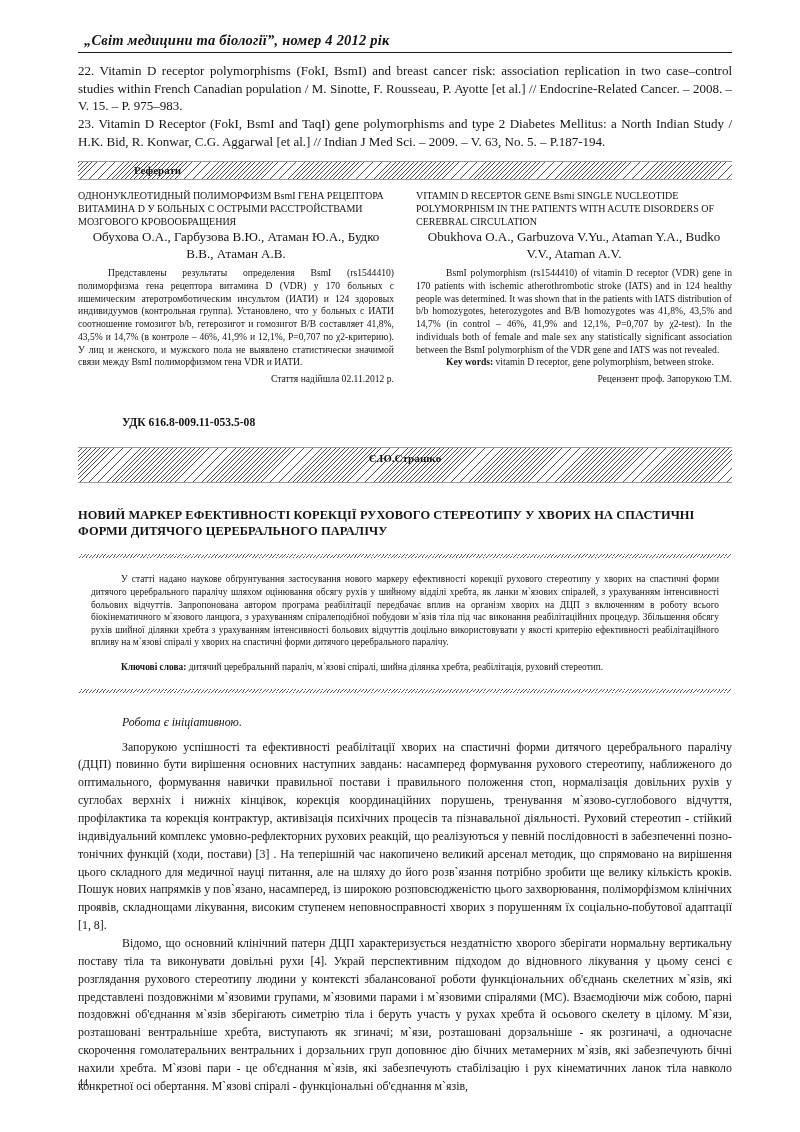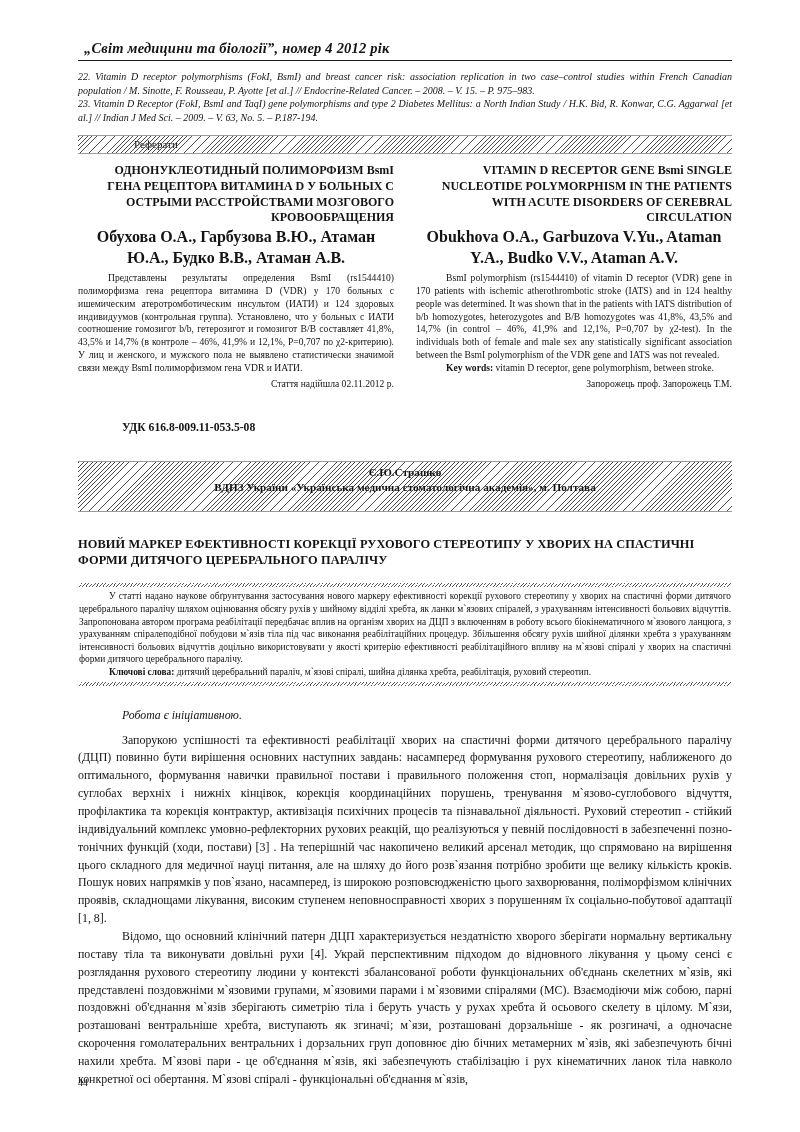--- a/index.html
+++ b/index.html
@@ -21,41 +21,40 @@
   }
   .content {
     position: absolute;
     left: 78px;
     top: 0;
     width: 654px;
   }
 
   
   .runhead {
-    padding-top: 40px;
+    padding-top: 32px;
     font-family: "Liberation Serif", "DejaVu Serif", serif;
     font-weight: bold;
     font-style: italic;
     font-size: 14.5px;
     letter-spacing: 0.2px;
     padding-left: 6px;
   }
   .runhead-rule {
     border-bottom: 1.3px solid #1a1a1a;
     margin-top: 3px;
     width: 100%;
   }
 
   
   .refs {
     margin-top: 9px;
-    font-size: 10px;
+    font-size: 13px;
     line-height: 1.36;
     text-align: justify;
-    font-style: italic;
   }
   .refs p { margin: 0; }
 
   
   .band {
     position: relative;
     background-color: #ffffff;
     background-image:
       repeating-linear-gradient(
         -45deg,
@@ -67,27 +66,27 @@
   }
   .band-refs {
     margin-top: 11px;
     height: 17px;
     line-height: 17px;
   }
   .band-refs .band-label {
     position: absolute;
     left: 56px;
     top: 0;
-    font-weight: normal;
+    font-weight: bold;
     font-size: 11px;
     color: #101010;
     text-shadow: 0 0 1px rgba(255,255,255,0.9);
   }
   .band-author {
-    margin-top: 27px;
+    margin-top: 18px;
     padding: 3px 0 16px 0;
     text-align: center;
   }
   .band-author .ln {
     font-weight: bold;
     font-size: 11.2px;
     line-height: 1.32;
     color: #101010;
     text-shadow: 0 0 1px rgba(255,255,255,0.85);
   }
@@ -97,30 +96,30 @@
     display: flex;
     gap: 22px;
     margin-top: 9px;
   }
   .abs-col {
     width: 316px;
     font-size: 9.6px;
     line-height: 1.33;
   }
   .abs-title {
-    text-align: right;
-    font-weight: bold;
-    font-size: 12px;
+    text-align: left;
+    font-weight: normal;
+    font-size: 10px;
     line-height: 1.3;
     margin: 0 0 1px 0;
   }
   .abs-authors {
     text-align: center;
-    font-weight: bold;
-    font-size: 16px;
+    font-weight: normal;
+    font-size: 13px;
     line-height: 1.3;
     margin: 0;
   }
   .abs-body {
     margin: 4px 0 0 0;
     text-align: justify;
     text-indent: 30px;
   }
   .abs-kw {
     margin: 0;
@@ -172,21 +171,21 @@
         rgba(255,255,255,0) 0.7px, rgba(255,255,255,0) 2.6px
       );
     opacity: 0.85;
   }
   .sum-inner {
     font-size: 9.4px;
     line-height: 1.34;
     text-align: justify;
     padding: 3px 0 3px 0;
   }
-  .sum-inner p { margin: 0; text-indent: 30px; }
+  .sum-inner p { margin: 12px; text-indent: 30px; }
   .sum-kw { text-indent: 30px; }
 
   
   .note {
     margin-top: 17px;
     font-style: italic;
     font-size: 11.8px;
     text-indent: 44px;
   }
   .body-text {
@@ -233,30 +232,29 @@
         <div class="abs-authors">Обухова О.А., Гарбузова В.Ю., Атаман Ю.А., Будко В.В., Атаман А.В.</div>
         <p class="abs-body">Представлены результаты определения BsmI (rs1544410) полиморфизма гена рецептора витамина D (VDR) у 170 больных с ишемическим атеротромботическим инсультом (ИАТИ) и 124 здоровых индивидуумов (контрольная группа). Установлено, что у больных с ИАТИ соотношение гомозигот b/b, гетерозигот и гомозигот B/B составляет 41,8%, 43,5% и 14,7% (в контроле – 46%, 41,9% и 12,1%, Р=0,707 по χ2-критерию). У лиц и женского, и мужского пола не выявлено статистически значимой связи между BsmI полиморфизмом гена VDR и ИАТИ.</p>
         <p class="abs-foot">Стаття надійшла 02.11.2012 р.</p>
       </div>
 
       <div class="abs-col">
         <div class="abs-title">VITAMIN D RECEPTOR GENE Bsmi SINGLE NUCLEOTIDE POLYMORPHISM IN THE PATIENTS WITH ACUTE DISORDERS OF CEREBRAL CIRCULATION</div>
         <div class="abs-authors">Obukhova O.A., Garbuzova V.Yu., Ataman Y.A., Budko V.V., Ataman A.V.</div>
         <p class="abs-body">BsmI polymorphism (rs1544410) of vitamin D receptor (VDR) gene in 170 patients with ischemic atherothrombotic stroke (IATS) and in 124 healthy people was determined. It was shown that in the patients with IATS distribution of b/b homozygotes, heterozygotes and B/B homozygotes was 41,8%, 43,5% and 14,7% (in control – 46%, 41,9% and 12,1%, P=0,707 by χ2-test). In the individuals both of female and male sex any statistically significant association between the BsmI polymorphism of the VDR gene and IATS was not revealed.</p>
         <p class="abs-kw"><b>Key words:</b><span> vitamin D receptor, gene polymorphism, between stroke.</span></p>
-        <p class="abs-foot">Запорожець проф. Запорожець Т.М.</p>
+        <p class="abs-foot">Рецензент проф. Запорукою Т.М.</p>
       </div>
 
     </div>
 
     <div class="udc">УДК 616.8-009.11-053.5-08</div>
 
     <div class="band band-author">
       <div class="ln">Є.Ю.Страшко</div>
-      <div class="ln">ВДНЗ України «Українська медична стоматологічна академія», м. Полтава</div>
     </div>
 
     <div class="art-title">НОВИЙ МАРКЕР ЕФЕКТИВНОСТІ КОРЕКЦІЇ РУХОВОГО СТЕРЕОТИПУ У  ХВОРИХ НА СПАСТИЧНІ ФОРМИ ДИТЯЧОГО ЦЕРЕБРАЛЬНОГО ПАРАЛІЧУ</div>
 
     <div class="sumbox">
       <div class="wave"></div>
       <div class="sum-inner">
         <p>У статті надано наукове обґрунтування застосування нового маркеру ефективності корекції рухового стереотипу у хворих на спастичні форми дитячого церебрального паралічу шляхом оцінювання обсягу рухів у шийному відділі хребта, як ланки м`язових спіралей, з урахуванням інтенсивності больових відчуттів. Запропонована автором програма реабілітації передбачає вплив на організм хворих на ДЦП з включенням в роботу всього біокінематичного м`язового ланцюга, з урахуванням спіралеподібної побудови м`язів тіла під час виконання реабілітаційних процедур. Збільшення обсягу рухів шийної ділянки хребта з урахуванням інтенсивності больових відчуттів доцільно використовувати у якості критерію ефективності реабілітаційного впливу на м`язові спіралі у хворих на спастичні форми дитячого церебрального паралічу.</p>
         <p class="sum-kw"><b>Ключові слова:</b><span> дитячий церебральний параліч, м`язові спіралі, шийна ділянка хребта, реабілітація, руховий стереотип.</span></p>
       </div>

